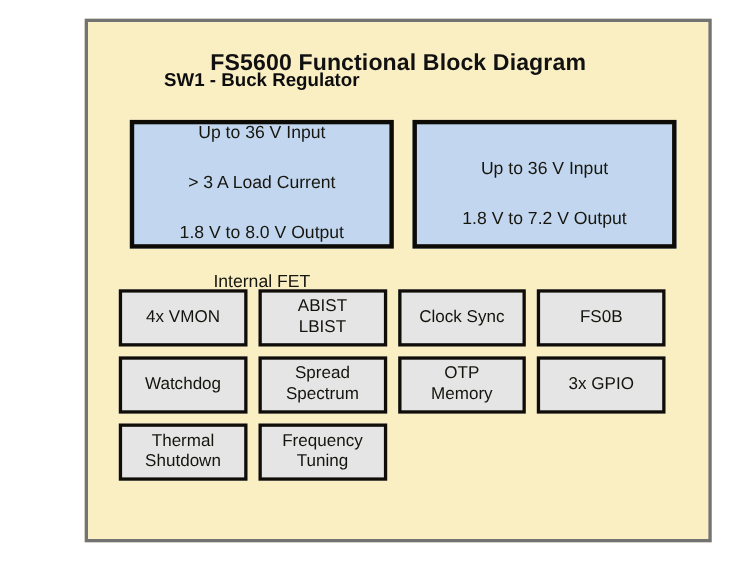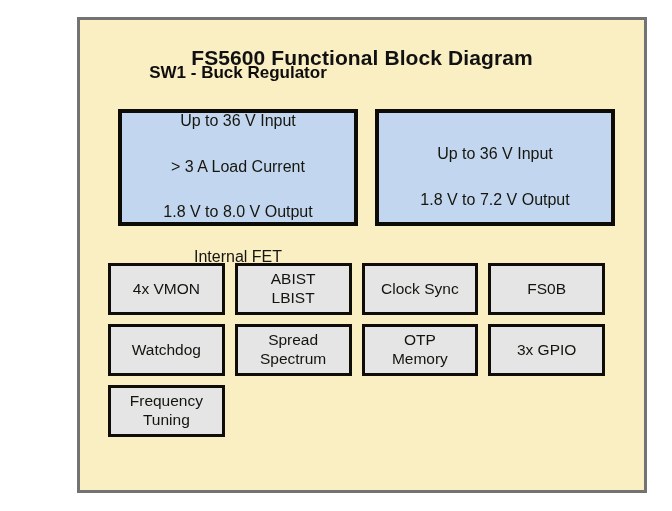--- a/index.html
+++ b/index.html
@@ -160,19 +160,23 @@
           <span>Spectrum</span>
         </div>
         <div class="feature-block">
           <span>OTP</span>
           <span>Memory</span>
         </div>
         <div class="feature-block">
           <span>3x GPIO</span>
         </div>
         <div class="feature-block">
+          <span>Thermal</span>
+          <span>Shutdown</span>
+        </div>
+        <div class="feature-block">
           <span>Frequency</span>
           <span>Tuning</span>
         </div>
       </div>
 
   </div>
 </div>
 
 </body></html>

